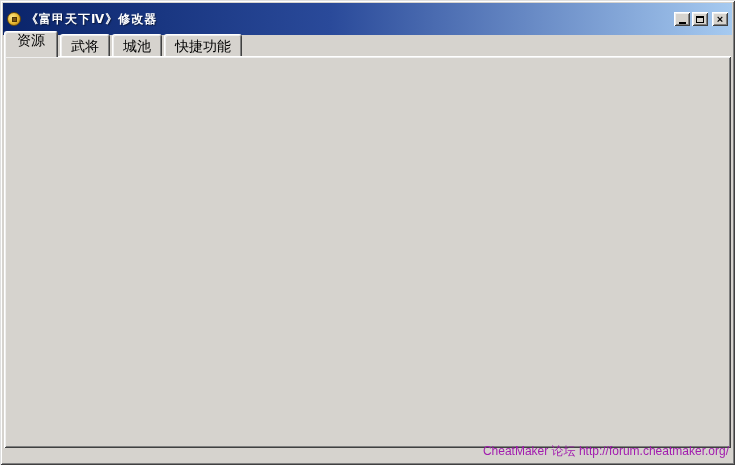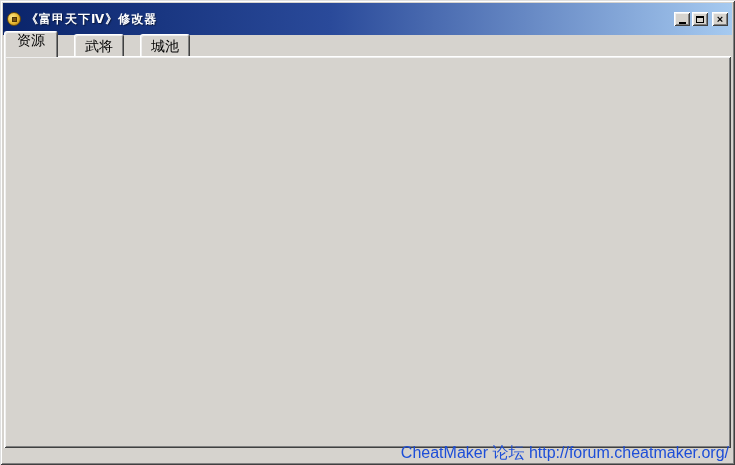--- a/index.html
+++ b/index.html
@@ -38,21 +38,21 @@
   .glyph-min { width:7px; height:2px; background:#000; margin-top:7px; }
   .glyph-max { width:8px; height:7px; border:1px solid #000; border-top:2px solid #000; }
   .glyph-close { font-size:11px; line-height:10px; font-weight:bold; }
   
   .tabstrip { position:absolute; left:6px; top:31px; height:26px; display:flex; align-items:flex-end; }
   .tab {
     height:23px; padding:3px 10px 0 10px; font-size:14px;
     background:#d6d3ce; margin-right:2px; position:relative;
     border-left:1px solid #fff; border-top:1px solid #fff; border-right:1px solid #404040;
     box-shadow: inset 1px 1px #efefef, inset -1px 0 #808080;
-    border-radius:3px 3px 0 0; z-index:1; cursor:default; white-space:nowrap;margin-left:14px;
+    border-radius:3px 3px 0 0; z-index:1; cursor:default; white-space:nowrap;
   }
   .tab.active { height:26px; padding-top:0; z-index:3; margin-left:-2px; padding-left:12px; padding-right:12px; }
   
   .page {
     position:absolute; left:4px; top:56px; width:727px; height:392px;
     background:#d6d3ce; z-index:2;
     box-shadow: inset 1px 1px #fff, inset -1px -1px #404040,
                 inset 2px 2px #efefef, inset -2px -2px #808080;
   }
   
@@ -137,21 +137,21 @@
   
   .fr-vlabel { position:absolute; left:391px; top:360px; width:18px;
     writing-mode:vertical-rl; text-orientation:upright; font-size:14px;
     letter-spacing:4px; line-height:18px; }
   .fentry { position:absolute; display:flex; align-items:center; gap:5px; }
   .fentry .fname { font-size:14px; white-space:nowrap; }
   .fentry .fval { background:#fff; height:24px; font-size:15px; padding:3px 0 0 4px;
     border:1px solid; border-color:#848484 #fff #fff #848484;
     box-shadow: inset 1px 1px #404040, inset -1px -1px #d6d3ce; overflow:hidden; }
   
-  .footer { position:absolute; right:6px; top:443px; font-size:16px; color:#1d4ed8;
+  .footer { position:absolute; right:6px; top:443px; font-size:12px; color:#a21caf;
     z-index:5; white-space:nowrap; }
 </style>
 </head>
 <body>
 
 <div class="window">
 
   <div class="titlebar">
     <span class="coin">
         <span class="hole"></span>
@@ -167,20 +167,21 @@
       <span class="wbtn close">
           <span class="glyph-close">×</span>
         </span>
     </span>
   </div>
 
   <div class="tabstrip">
     <div class="tab active">资源</div>
     <div class="tab">武将</div>
     <div class="tab">城池</div>
+    <div class="tab">快捷功能</div>
   </div>
 
   <div class="page"></div>
 
   <div class="charlist sunken-white">
     <div class="item sel">刘备</div>
     <div class="item">孙权</div>
     <div class="item">曹操</div>
     <div class="item">董卓</div>
     <div class="item">张角</div>

